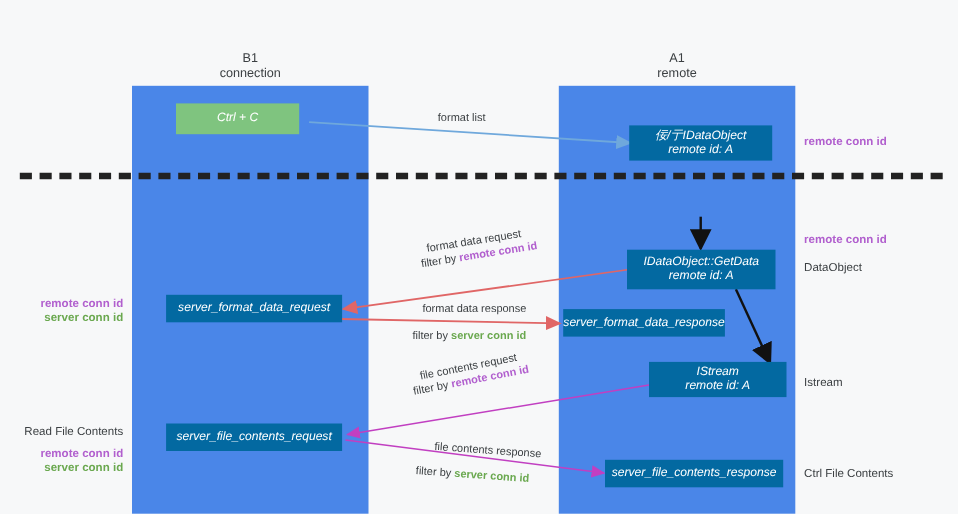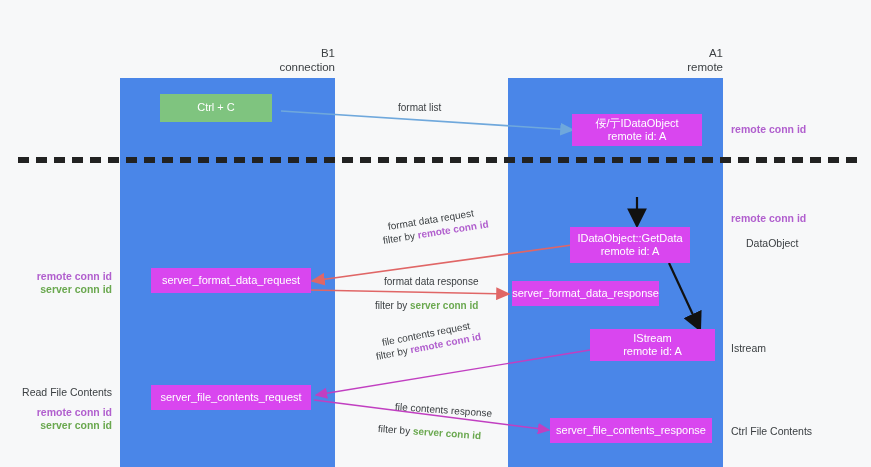--- a/index.html
+++ b/index.html
@@ -26,21 +26,21 @@
   .lane {
     position: absolute;
     background: #4a86e8;
   }
   .lane-b1 { left: 120px;  top: 78px; width: 215px; height: 389px; }
   .lane-a1 { left: 508px;  top: 78px; width: 215px; height: 389px; }
 
   
   .lane-header {
     position: absolute;
-    text-align: right;
+    text-align: center;
     font-size: 11.5px;
     line-height: 14px;
     color: #3c4043;
     white-space: pre-line;
   }
   .hdr-b1 { left: 120px; top: 46px; width: 215px; }
   .hdr-a1 { left: 508px; top: 46px; width: 215px; }
 
   
   #title {
@@ -61,23 +61,24 @@
     display: flex;
     flex-direction: column;
     align-items: center;
     justify-content: center;
     color: #ffffff;
     font-size: 11px;
     line-height: 13.5px;
     text-align: center;
     white-space: pre-line;
     z-index: 5;
+    font-style: italic;
   }
   .node.green  { background: #7fc47f; }
-  .node.orange { background: #d946ef; }
+  .node.orange { background: #0369a1; }
 
   
   .anno {
     position: absolute;
     font-size: 10.5px;
     line-height: 14px;
     color: #3c4043;
     white-space: pre-line;
     z-index: 6;
   }
@@ -155,21 +156,21 @@
 
     <line x1="314" y1="400" x2="549" y2="430" stroke="#c13fc1" stroke-width="1.4" marker-end="url(#ar-mag)"></line>
   </svg>
 
   <div class="node green" style="left:160px; top:94px;  width:112px; height:28px;">Ctrl + C</div>
 
   <div class="node orange" style="left:572px; top:114px; width:130px; height:32px;">佞/亍IDataObject
 remote id: A</div>
 
 
-  <div class="node orange" style="left:570px; top:227px; width:120px; height:36px;">IDataObject::GetData
+  <div class="node orange" style="left:570px; top:227px; width:135px; height:36px;">IDataObject::GetData
 remote id: A</div>
 
   <div class="node orange" style="left:151px; top:268px; width:160px; height:25px;">server_format_data_request</div>
 
   <div class="node orange" style="left:512px; top:281px; width:147px; height:25px;">server_format_data_response</div>
 
   <div class="node orange" style="left:590px; top:329px; width:125px; height:32px;">IStream
 remote id: A</div>
 
   <div class="node orange" style="left:151px; top:385px; width:160px; height:25px;">server_file_contents_request</div>
@@ -191,21 +192,21 @@
   <div class="edge-label rot-up-2" style="left:382px; top:336px;">file contents request</div>
   <div class="edge-label rot-up-2" style="left:376px; top:350px;"><span>filter by </span><span class="hl-purple">remote conn id</span></div>
 
   <div class="edge-label rot-dn-1" style="left:395px; top:400px;">file contents response</div>
   <div class="edge-label rot-dn-1" style="left:378px; top:422px;"><span>filter by </span><span class="hl-green">server conn id</span></div>
 
   <div class="anno purple left" style="left:731px; top:122px;">remote conn id</div>
 
   <div class="anno purple left" style="left:731px; top:211px;">remote conn id</div>
 
-  <div class="anno left" style="left:731px; top:236px;margin-left:15px;">DataObject</div>
+  <div class="anno left" style="left:731px; top:236px;">DataObject</div>
 
   <div class="anno left" style="left:731px; top:341px;">Istream</div>
 
   <div class="anno left" style="left:731px; top:424px;">Ctrl File Contents</div>
 
   <div class="anno purple right" style="left:0px; top:269px; width:112px;">remote conn id</div>
   <div class="anno green right" style="left:0px; top:282px; width:112px;">server conn id</div>
 
   <div class="anno right" style="left:0px; top:385px; width:112px;">Read File Contents</div>
   <div class="anno purple right" style="left:0px; top:405px; width:112px;">remote conn id</div>

